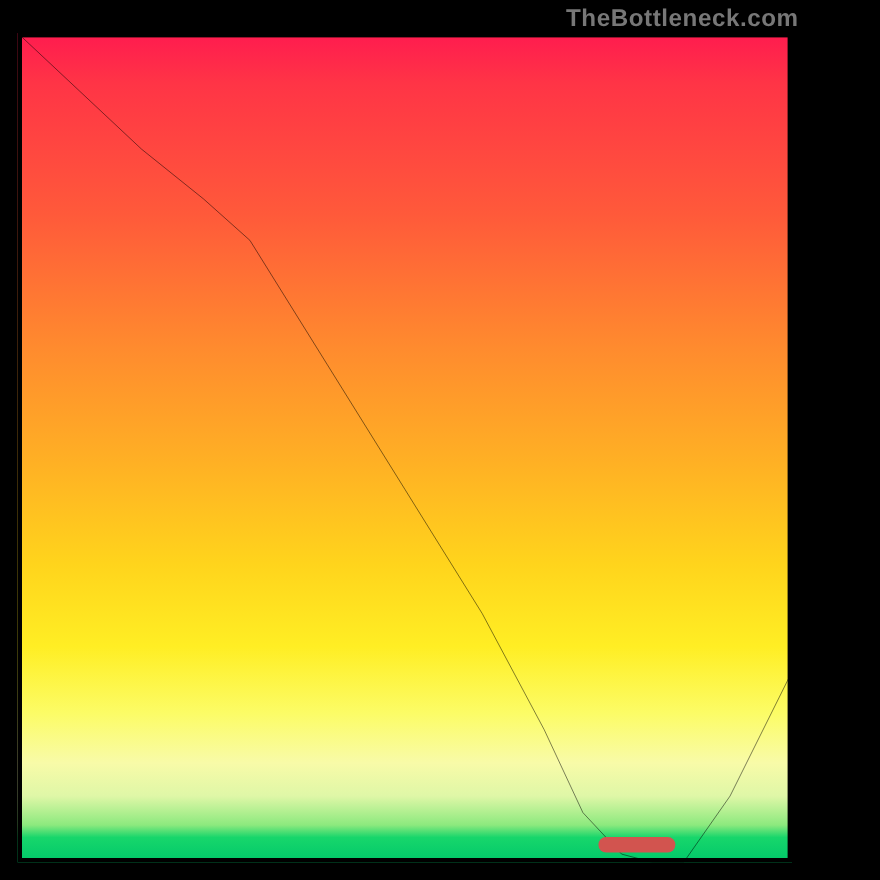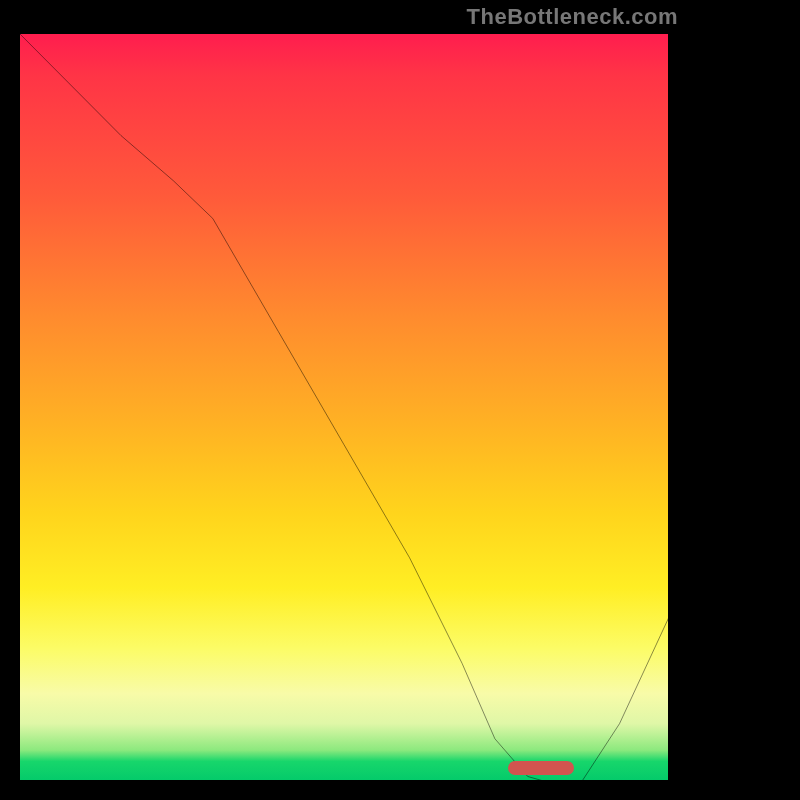--- a/index.html
+++ b/index.html
@@ -8,20 +8,21 @@
     width: 800px;
     height: 800px;
     background: #000;
     font-family: Arial, Helvetica, sans-serif;
     overflow: hidden;
   }
   .frame {
     position: relative;
     width: 688px;
     height: 800px;
+    padding-left: 48px;
   }
   .watermark {
     position: absolute;
     top: 4px;
     right: 10px;
     color: #777;
     font-size: 22px;
     font-weight: 600;
     letter-spacing: 0.5px;
     user-select: none;

